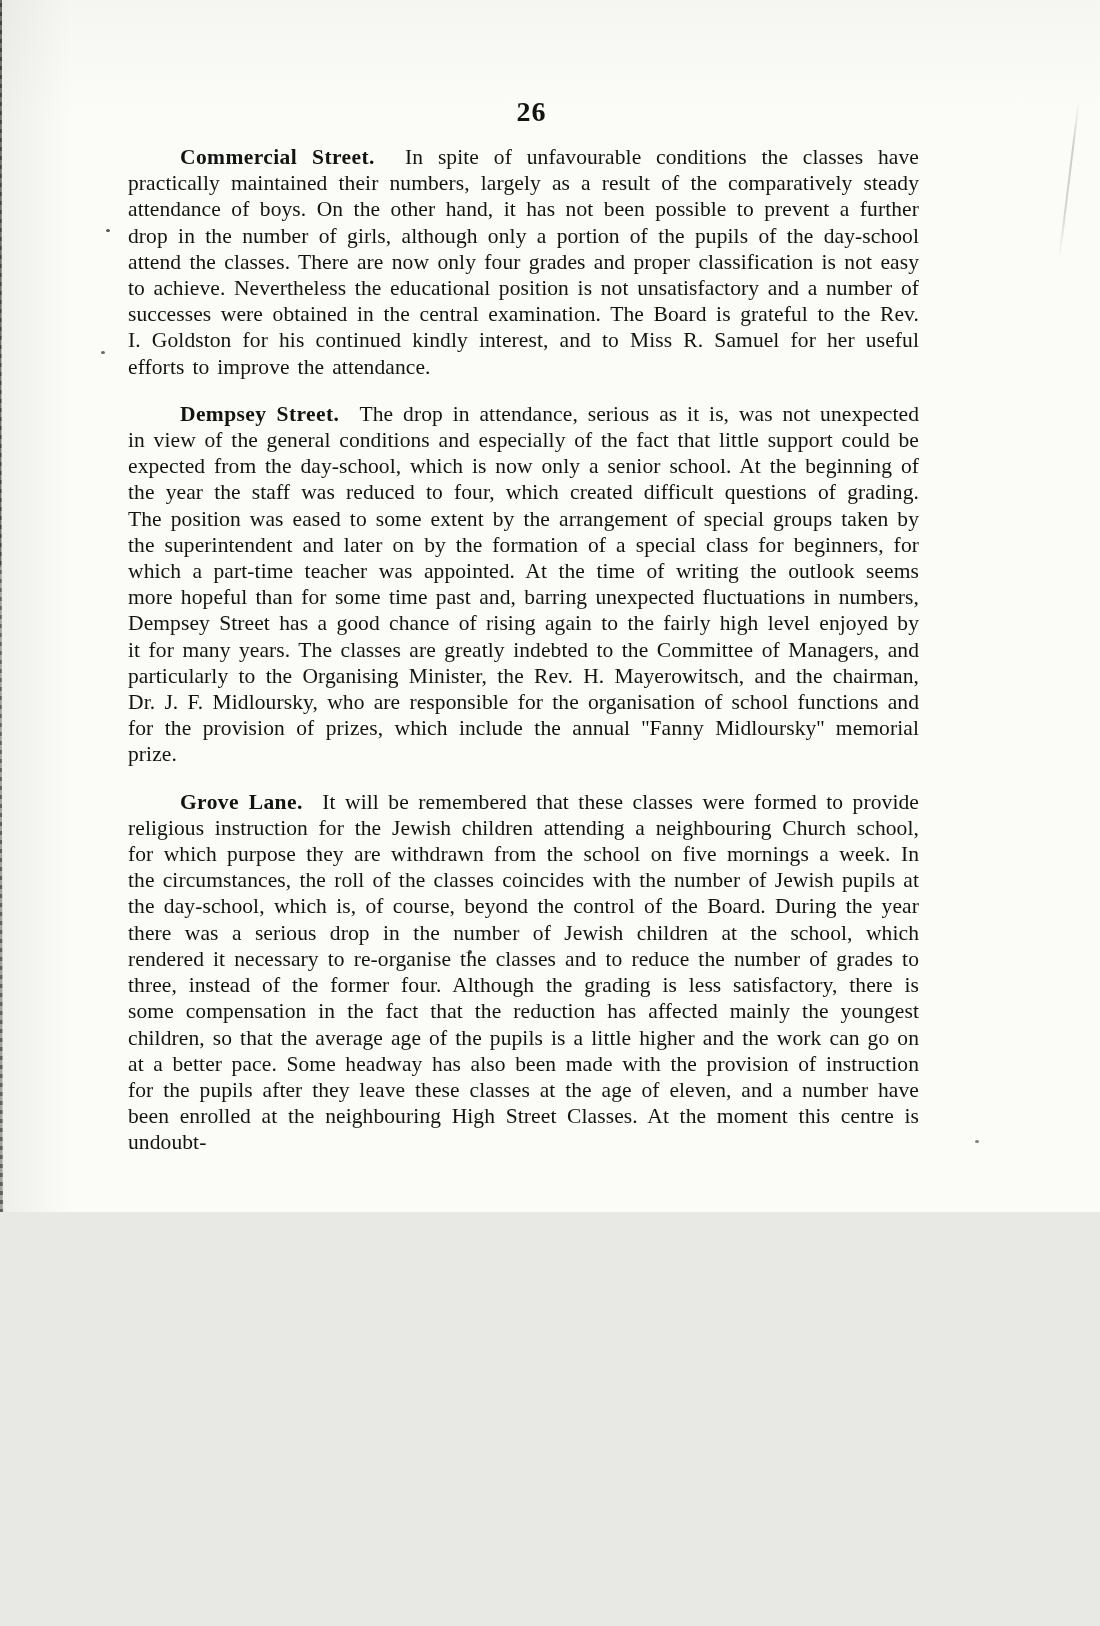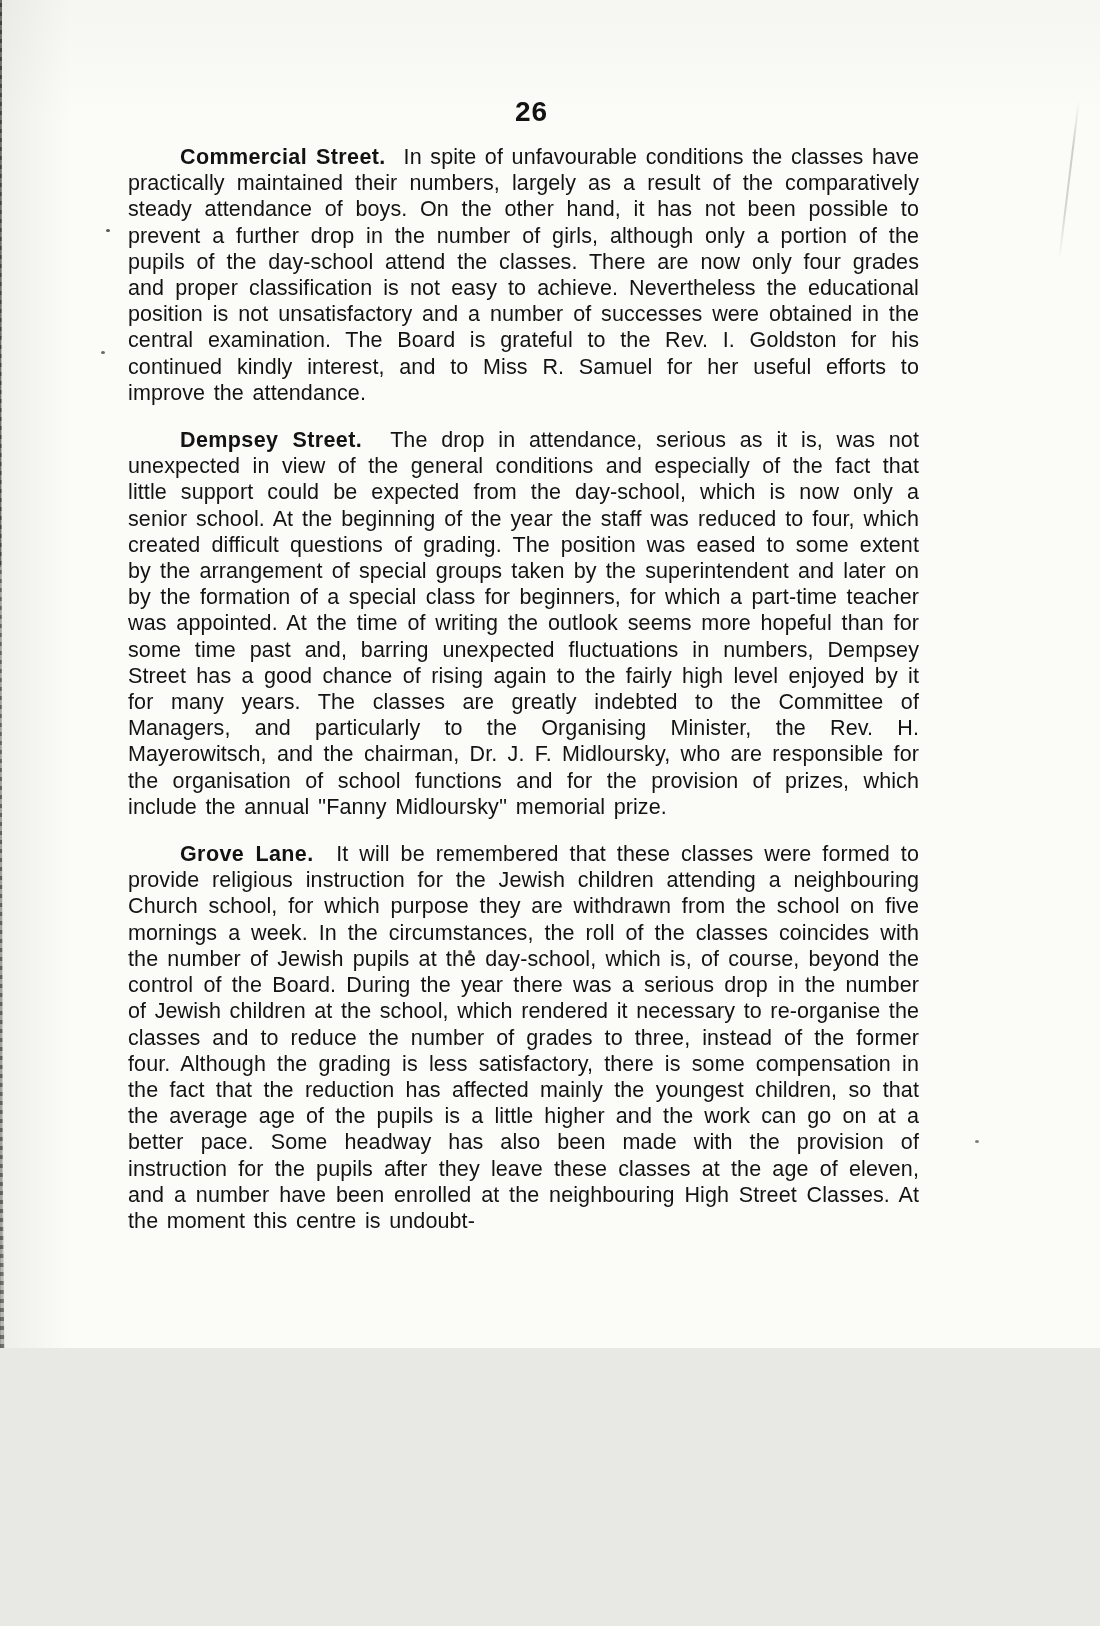--- a/index.html
+++ b/index.html
@@ -3,27 +3,27 @@
 <meta charset="utf-8">
 <style>
   html, body {
     margin: 0;
     padding: 0;
     background: #e8e8e4;
   }
   .page {
     position: relative;
     width: 1100px;
-    height: 1348px;
+    height: 1212px;
     background:
       linear-gradient(to right, rgba(190,190,183,0.22) 0px, rgba(255,255,255,0) 70px),
       linear-gradient(to bottom, rgba(240,240,236,0.5), rgba(252,252,250,0) 120px),
       #fbfbf8;
     overflow: hidden;
-    font-family: Liberation Sans, sans-serif;
+    font-family: Liberation Serif, serif;
     color: #131313;
   }
 
   
   .binding-edge {
     position: absolute;
     top: -6px;
     left: -2px;
     width: 16px;
     height: 1640px;

